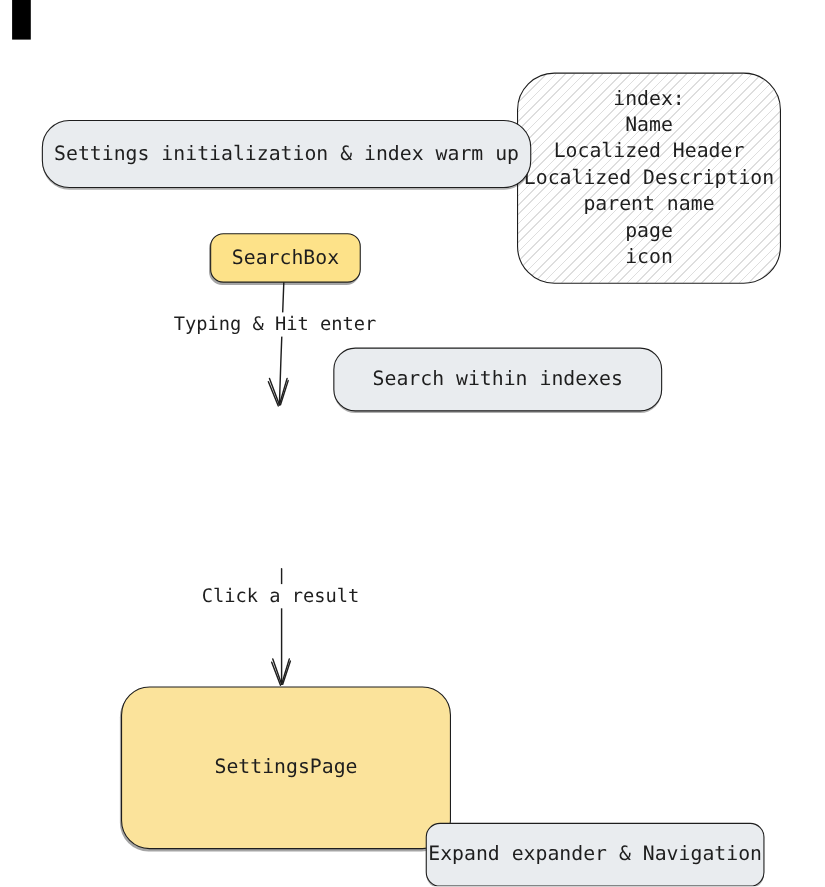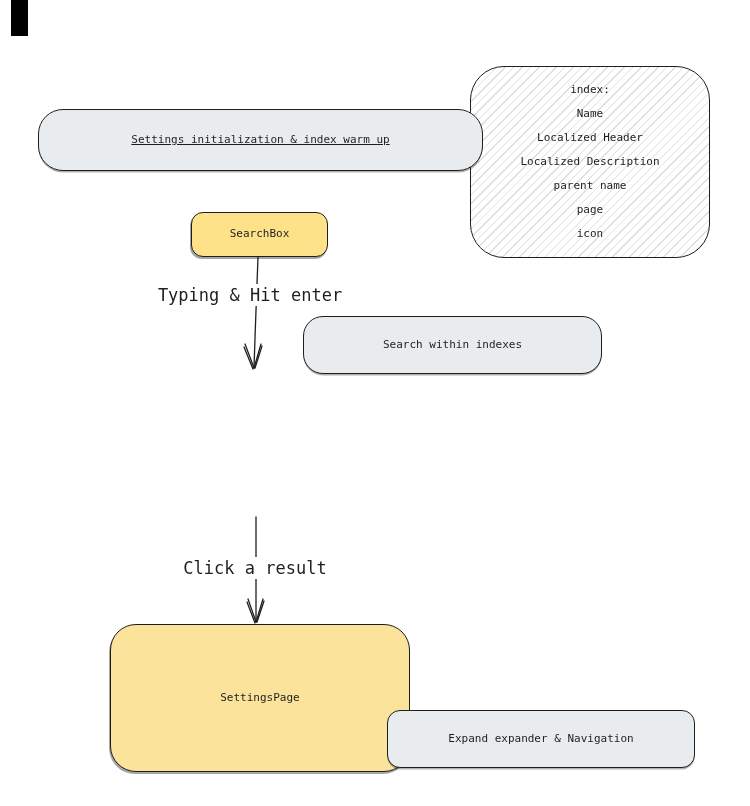--- a/index.html
+++ b/index.html
@@ -7,57 +7,57 @@
     width:750px; height:806px;
     font-family:"DejaVu Sans Mono", "Liberation Mono", monospace;
     color:#1e1e1e;
   }
   .canvas { position:relative; width:750px; height:806px; overflow:hidden; background:#fff; }
 
   .node {
     position:absolute; box-sizing:border-box;
     border:1.5px solid #1e1e1e;
     display:flex; align-items:center; justify-content:center;
-    text-align:center; font-size:11px; line-height:1.3;
+    text-align:center; font-size:18px; line-height:1.3;
     white-space:pre;
   }
   .gray   { background:#e9ecef; z-index:5; box-shadow:0 2px 0 -0.5px rgba(30,30,30,0.35); }
   .yellow { background:#fbe39b; z-index:2; box-shadow:-1px 2px 0 0 rgba(30,30,30,0.4);align-items:center; }
   .hatch  {
     background-color:#ffffff;
     background-image:repeating-linear-gradient(135deg,
       rgba(145,145,145,0.30) 0px, rgba(145,145,145,0.30) 1px,
       transparent 1px, transparent 6px);
     z-index:4;
     flex-direction:column; justify-content:flex-start;
   }
 
   
-  .settings-warmup { left:38px;  top:109px; width:445px; height:62px;  border-radius:25px;text-decoration:underline; }
+  .settings-warmup { left:38px;  top:109px; width:445px; height:62px;  border-radius:25px; }
   .index-note      { left:470px; top:66px;  width:240px; height:192px; border-radius:34px; padding-top:11px; }
   .index-note .line{ line-height:24px; }
   .search-box      { left:191px; top:212px; width:137px; height:45px;  border-radius:12px; background:#fde289; }
   .search-within   { left:303px; top:316px; width:299px; height:58px;  border-radius:20px; }
   .search-result   { left:97px;  top:369px; width:301px; height:146px; border-radius:26px; }
   .settings-page   { left:110px; top:624px; width:300px; height:148px; border-radius:26px; }
-  .expand-nav      { left:387px; top:710px; width:308px; height:58px;  border-radius:13px; }
+  .expand-nav      { left:387px; top:748px; width:308px; height:58px;  border-radius:13px; }
 
   .arrow { position:absolute; z-index:3; overflow:visible; }
   .arrow path { stroke:#1e1e1e; stroke-width:1.3; fill:none; stroke-linecap:round; }
   .arrow-typing { left:236px; top:256px; }
   .arrow-click  { left:240px; top:516px; }
 
   .edge-label {
     position:absolute; z-index:6;
     background:#ffffff; padding:0 5px;
     font-size:17px; line-height:22px; white-space:pre;
     transform:translateX(-50%);
   }
   .label-typing { left:250px; top:284px; }
-  .label-click  { left:255px; top:557px; }
+  .label-click  { left:255px; top:531px; }
 
   .black-mark { position:absolute; left:11px; top:0; width:17px; height:36px; background:#000; z-index:7; }
 </style>
 </head>
 <body>
 
 <div class="canvas">
 
   <div class="black-mark"></div>
 

